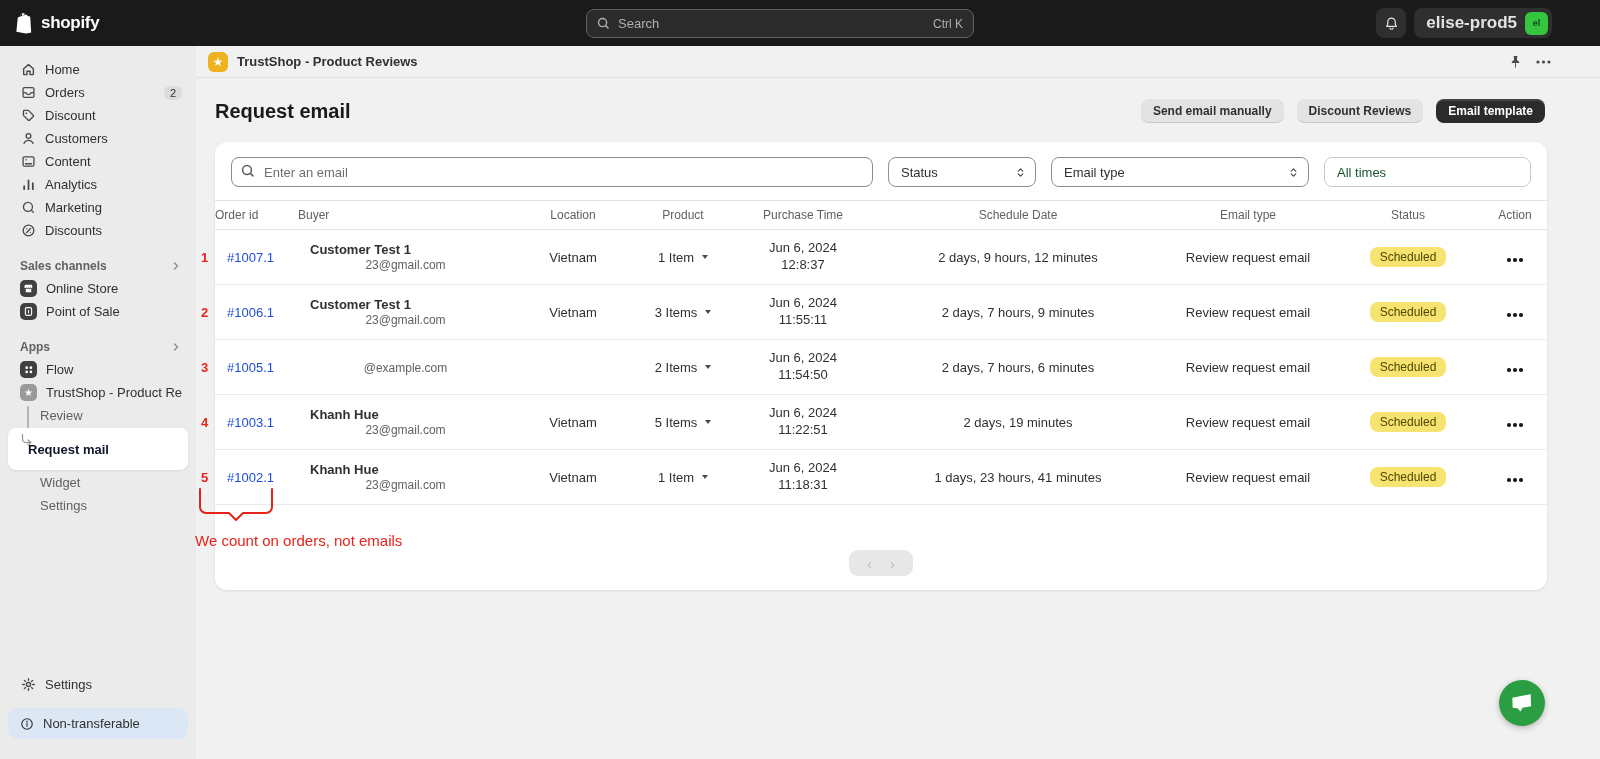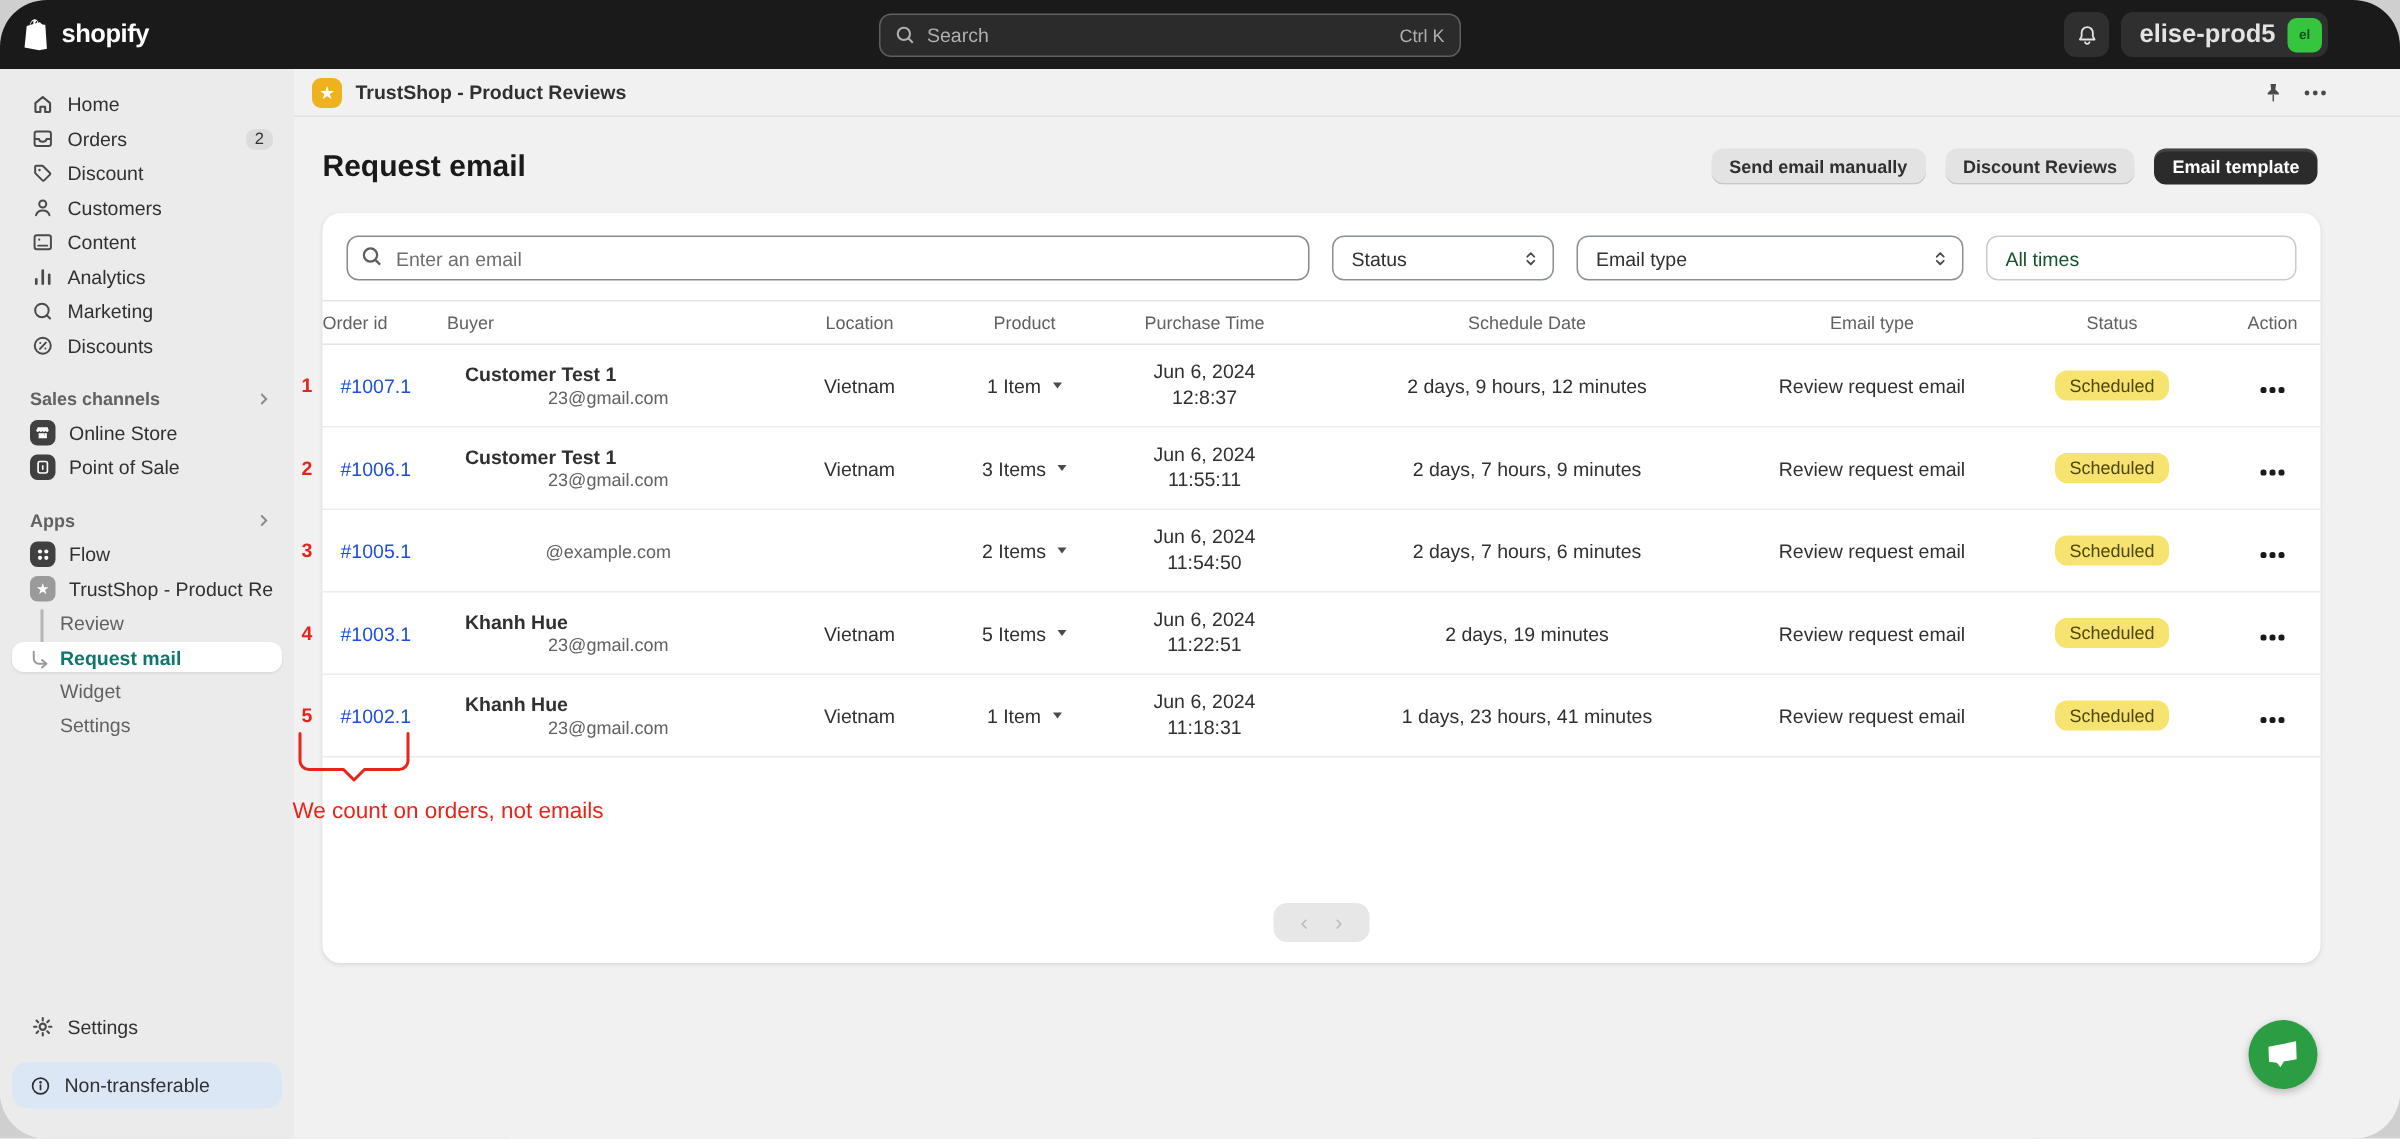--- a/index.html
+++ b/index.html
@@ -1,17 +1,17 @@
 <!DOCTYPE html>
 <html><head>
 <meta charset="utf-8">
 <style>
   * { margin:0; padding:0; box-sizing:border-box; }
   body { font-family:"Liberation Sans", sans-serif; background:#cfcfcf; }
-  .screen { position:relative; width:1600px; height:759px; background:#f1f1f1; overflow:hidden;border-radius:31px; }
+  .screen { position:relative; width:1600px; height:759px; background:#f1f1f1; overflow:hidden; }
 
   
   .topbar { position:absolute; top:0; left:0; right:0; height:46px; background:#1a1a1a; display:flex; align-items:center; padding:0 48px 0 14px; }
   .logo { display:flex; align-items:center; gap:6px; color:#fff; }
   .logo .word { font-size:17px; font-weight:700; letter-spacing:-.3px; }
   .top-search { position:absolute; left:586px; top:9px; width:388px; height:29px; background:#2b2b2b; border:1px solid #5f5f5f; border-radius:8px; display:flex; align-items:center; padding:0 10px; gap:8px; }
   .top-search input { flex:1; background:transparent; border:none; outline:none; color:#e3e3e3; font-size:13px; font-family:inherit; }
   .top-search input::placeholder { color:#b0b0b0; }
   .kbd { color:#b0b0b0; font-size:12px; }
   .topbar-right { margin-left:auto; display:flex; align-items:center; gap:8px; }
@@ -24,41 +24,41 @@
   .sidebar { position:absolute; top:46px; left:0; width:196px; bottom:0; background:#ebebeb; display:flex; flex-direction:column; padding-top:12px; }
   .nav-item { display:flex; align-items:center; gap:9px; height:23px; margin:0 8px; padding:0 6px 0 12px; border-radius:8px; font-size:13px; font-weight:500; color:#303030; cursor:pointer; }
   .nav-item .ic { width:16px; height:16px; flex:0 0 16px; display:flex; align-items:center; justify-content:center; color:#4a4a4a; }
   .count-badge { margin-left:auto; background:#dcdcdc; color:#303030; border-radius:6px; font-size:11px; font-weight:500; padding:1px 6px; }
   .section-h { display:flex; align-items:center; justify-content:space-between; height:23px; margin:12px 8px 0; padding:0 8px 0 12px; font-size:12px; font-weight:600; color:#616161; cursor:pointer; }
   .tile { width:17px; height:17px; flex:0 0 17px; border-radius:5px; background:#404040; display:flex; align-items:center; justify-content:center; color:#fff; }
   .tile.gray { background:#9a9a9a; font-size:10px; }
   .sub-list { position:relative; }
   .sub-list::before { content:""; position:absolute; left:27px; top:2px; width:1.5px; height:33px; background:#b5b5b5; border-radius:1px; }
   .sub-item { display:flex; align-items:center; height:23px; padding-left:40px; font-size:13px; color:#616161; cursor:pointer; }
-  .sub-item.active { position:relative; margin:1px 8px; padding-left:32px; height:20px; background:#fff; border-radius:8px; color:#0f766e; font-weight:700; box-shadow:0 1px 2px rgba(0,0,0,.08); }
+  .sub-item.active { position:relative; margin:1px 8px; padding-left:20px; height:42px; background:#fff; border-radius:8px; color:#0f172a; font-weight:700; box-shadow:0 1px 2px rgba(0,0,0,.08); }
   .sub-item.active .elbow { position:absolute; left:13px; top:6px; }
   .sidebar-bottom { margin-top:auto; }
   .nt-banner { display:flex; align-items:center; gap:9px; height:31px; margin:12px 8px 20px; padding:0 12px; background:#dbe7f5; border-radius:10px; font-size:13px; font-weight:500; color:#303030; cursor:pointer; }
 
   
   .main { position:absolute; top:46px; left:196px; right:0; bottom:0; background:#f1f1f1; }
   .app-header { height:32px; border-bottom:1px solid #e1e1e1; display:flex; align-items:center; gap:9px; padding:0 49px 0 12px; }
   .app-star { width:20px; height:20px; border-radius:6px; background:#eeb21f; color:#fff; font-size:12px; display:flex; align-items:center; justify-content:center; }
   .app-title { font-size:13px; font-weight:600; color:#303030; }
   .app-header-right { margin-left:auto; display:flex; align-items:center; gap:14px; color:#4a4a4a; }
   .icon-btn { cursor:pointer; display:flex; align-items:center; }
 
   .page-head { display:flex; align-items:center; justify-content:space-between; padding:21px 55px 19px 19px; }
   .page-title { font-size:20px; font-weight:700; color:#1a1a1a; }
   .head-actions { display:flex; gap:13px; }
   .btn { height:24px; border:none; border-radius:8px; padding:0 12px; font-size:12px; font-weight:600; font-family:inherit; cursor:pointer; }
   .btn.gray { background:#e3e3e3; color:#303030; box-shadow:0 -1px 0 rgba(0,0,0,.12) inset; }
   .btn.dark { background:#2b2b2b; color:#fff; box-shadow:0 2px 0 rgba(255,255,255,.12) inset; }
 
-  .card { margin-left:19px; width:1332px; height:500px; background:#fff; border-radius:12px; box-shadow:0 1px 3px rgba(0,0,0,.09); display:flex; flex-direction:column; }
+  .card { margin-left:19px; width:1332px; height:448px; background:#fff; border-radius:12px; box-shadow:0 1px 3px rgba(0,0,0,.09); display:flex; flex-direction:column; }
   .filters { display:flex; gap:15px; padding:15px 16px 13px; }
   .email-search { position:relative; flex:1; }
   .email-search input { width:100%; height:30px; border:1px solid #8a8a8a; border-radius:8px; padding:0 10px 0 32px; font-size:13px; font-family:inherit; color:#303030; outline:none; }
   .email-search input::placeholder { color:#6e6e6e; }
   .email-search .mag { position:absolute; left:10px; top:7px; color:#5c5c5c; }
   .select { height:30px; border:1px solid #8c9196; border-radius:8px; background:#fff; display:flex; align-items:center; justify-content:space-between; padding:0 9px 0 12px; font-size:13px; color:#303030; cursor:pointer; }
   .select.w-status { width:148px; }
   .select.w-type { width:258px; }
   .time-input { width:207px; height:30px; border:1px solid #c9cccf; border-radius:8px; padding:0 12px; font-size:13px; color:#14532d; font-family:inherit; outline:none; }
 

